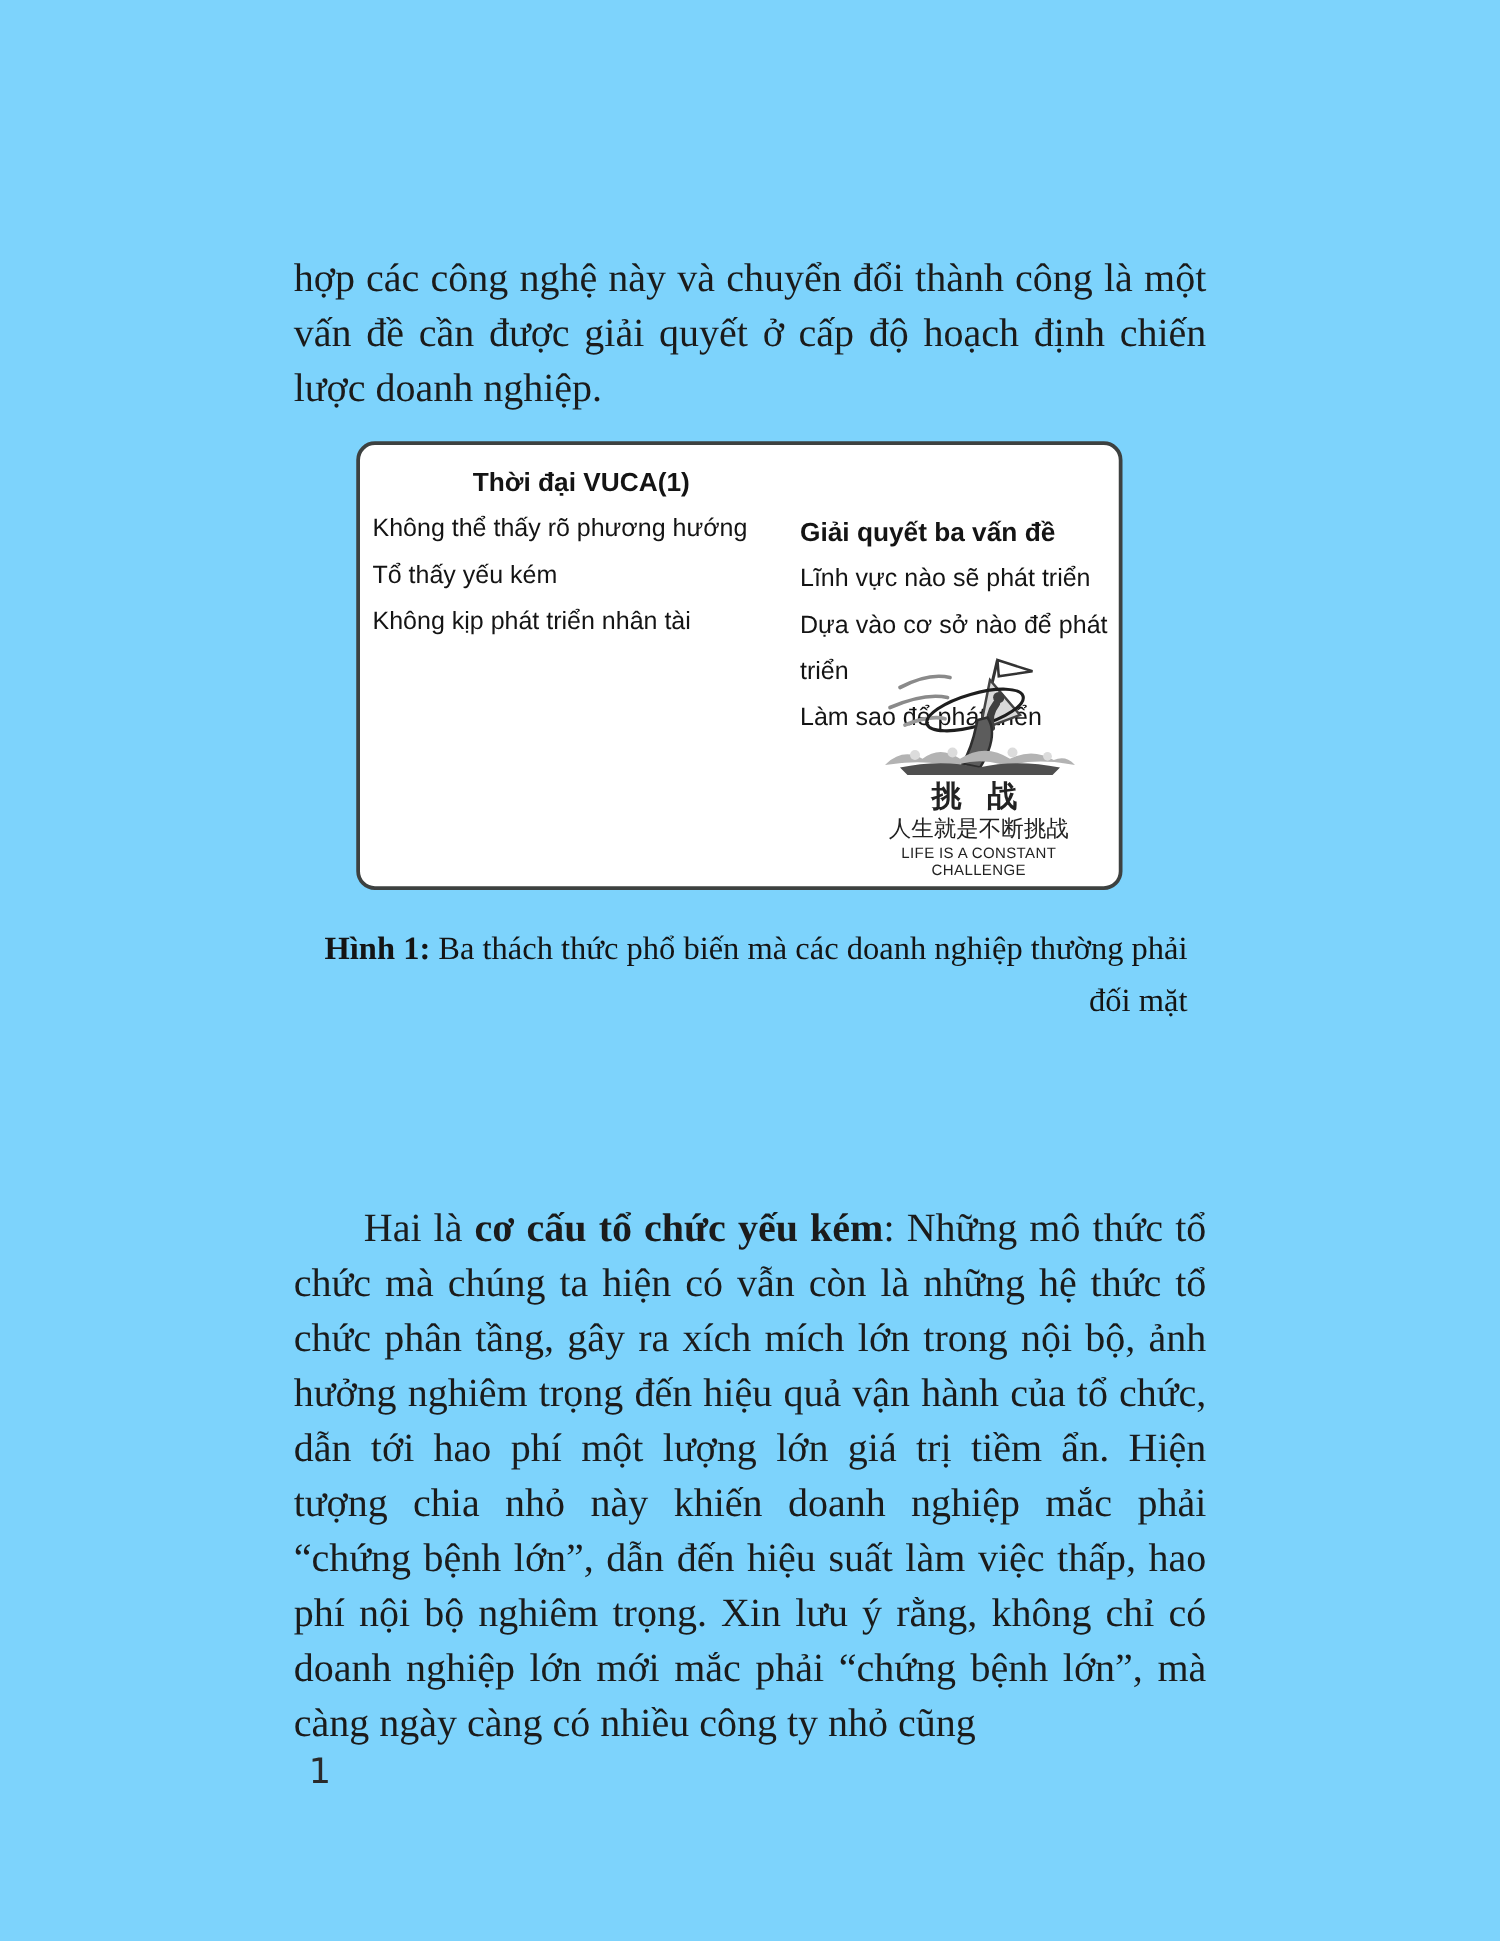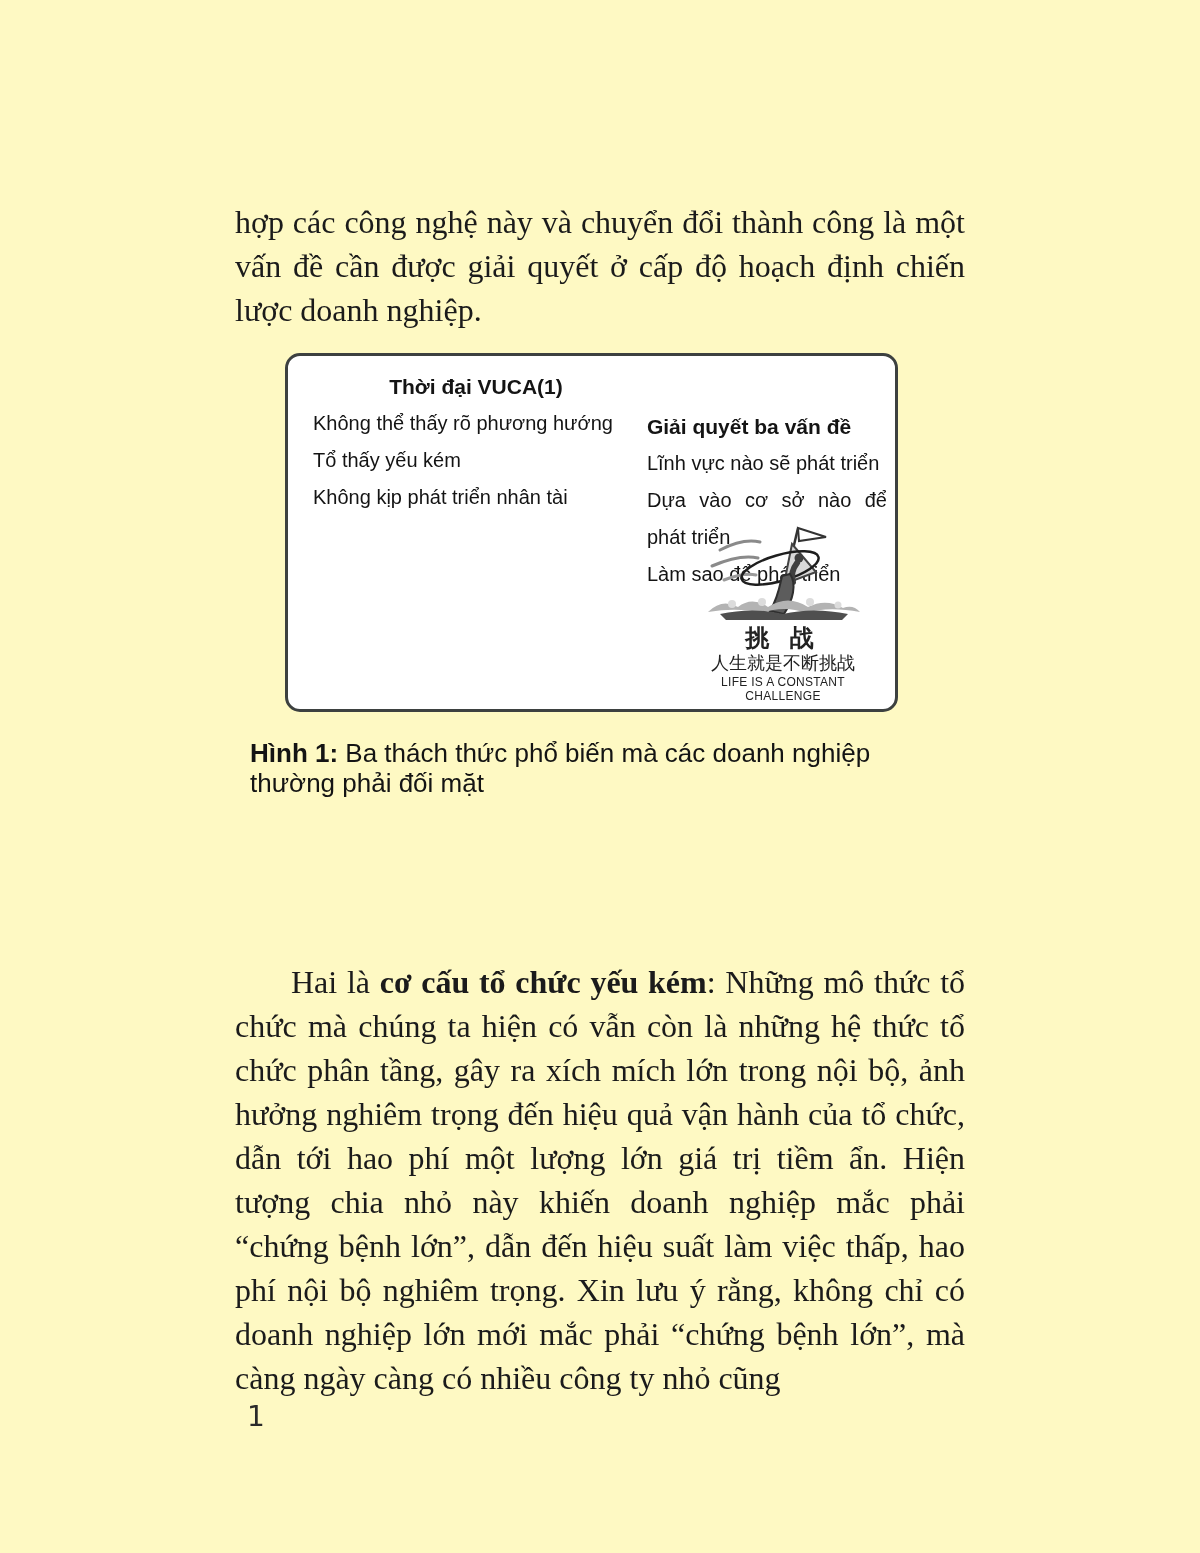--- a/index.html
+++ b/index.html
@@ -1,20 +1,20 @@
 <!DOCTYPE html>
 <html><head>
 <meta charset="utf-8">
 <style>
   html, body { margin: 0; padding: 0; background: #ffffff; }
   .page {
     position: relative;
     width: 1200px;
     height: 1553px;
-    background: #fef9c3;
+    background: #7dd3fc;
     color: #1b1b1b;
     font-family: "Liberation Serif", serif;
     overflow: hidden;
   }
 
   
   .serif-para {
     position: absolute;
     left: 235px;
     width: 730px;
@@ -32,21 +32,20 @@
     position: absolute;
     left: 285px;
     top: 353px;
     width: 613px;
     height: 359px;
     box-sizing: border-box;
     border: 3px solid #3d4140;
     border-radius: 15px;
     background: #ffffff;
     font-family: "Liberation Sans", sans-serif;
-    padding-left: 15px;
   }
   .box-columns {
     display: flex;
     padding: 12px 8px 0 10px;
   }
   .col { font-size: 20px; line-height: 37px; color: #141414; }
   .col-left  { width: 334px; margin-right: 8px; }
   .col-right { width: 246px; margin-top: 40px; }
   .col-header { font-weight: bold; font-size: 21px; white-space: nowrap; }
   .col-left .col-header { text-align: center; }
@@ -76,24 +75,24 @@
     font-family: "Liberation Sans", sans-serif; letter-spacing: 0.3px;
     white-space: nowrap;
   }
 
   
   .caption {
     position: absolute;
     left: 250px;
     top: 738px;
     width: 700px;
-    text-align: left;
-    font-family: Liberation Sans, sans-serif;
+    text-align: right;
+    font-family: Liberation Serif, serif;
     font-size: 26px;
-    line-height: 30px;
+    line-height: 42px;
     color: #141414;
   }
   .caption .cap-label { font-weight: bold; }
 
   
   .footnote {
     position: absolute;
     left: 270px;
     top: 824px;
     width: 660px;

